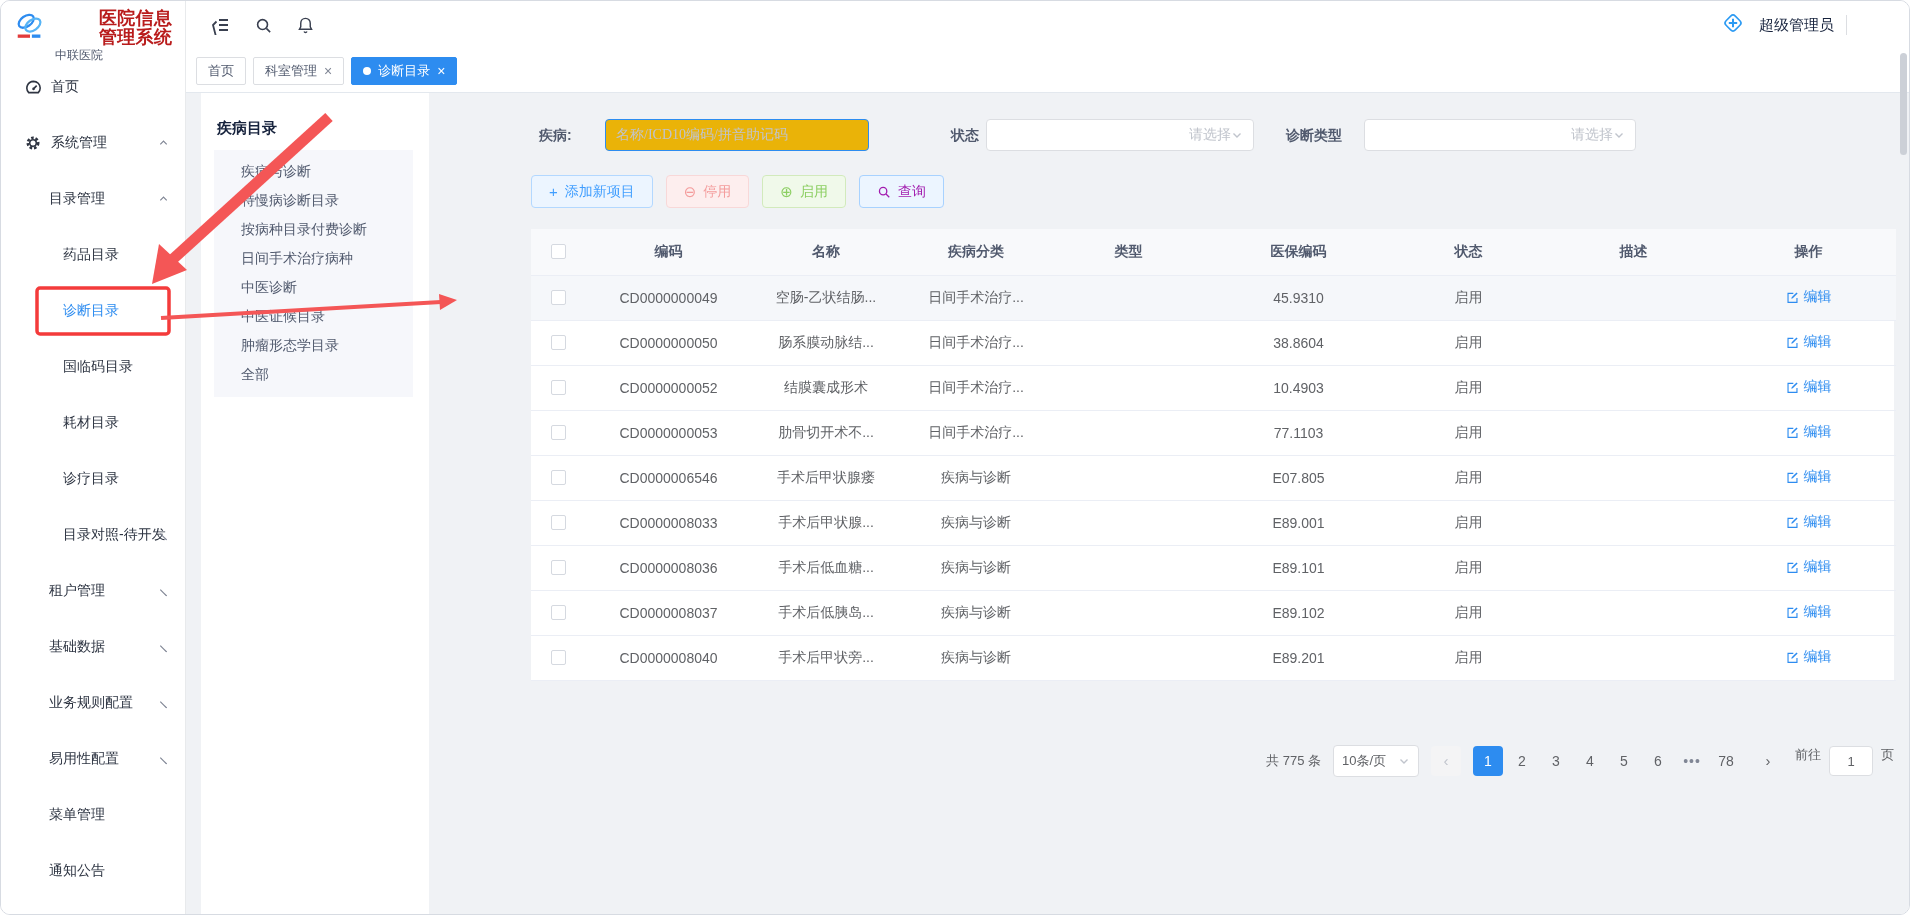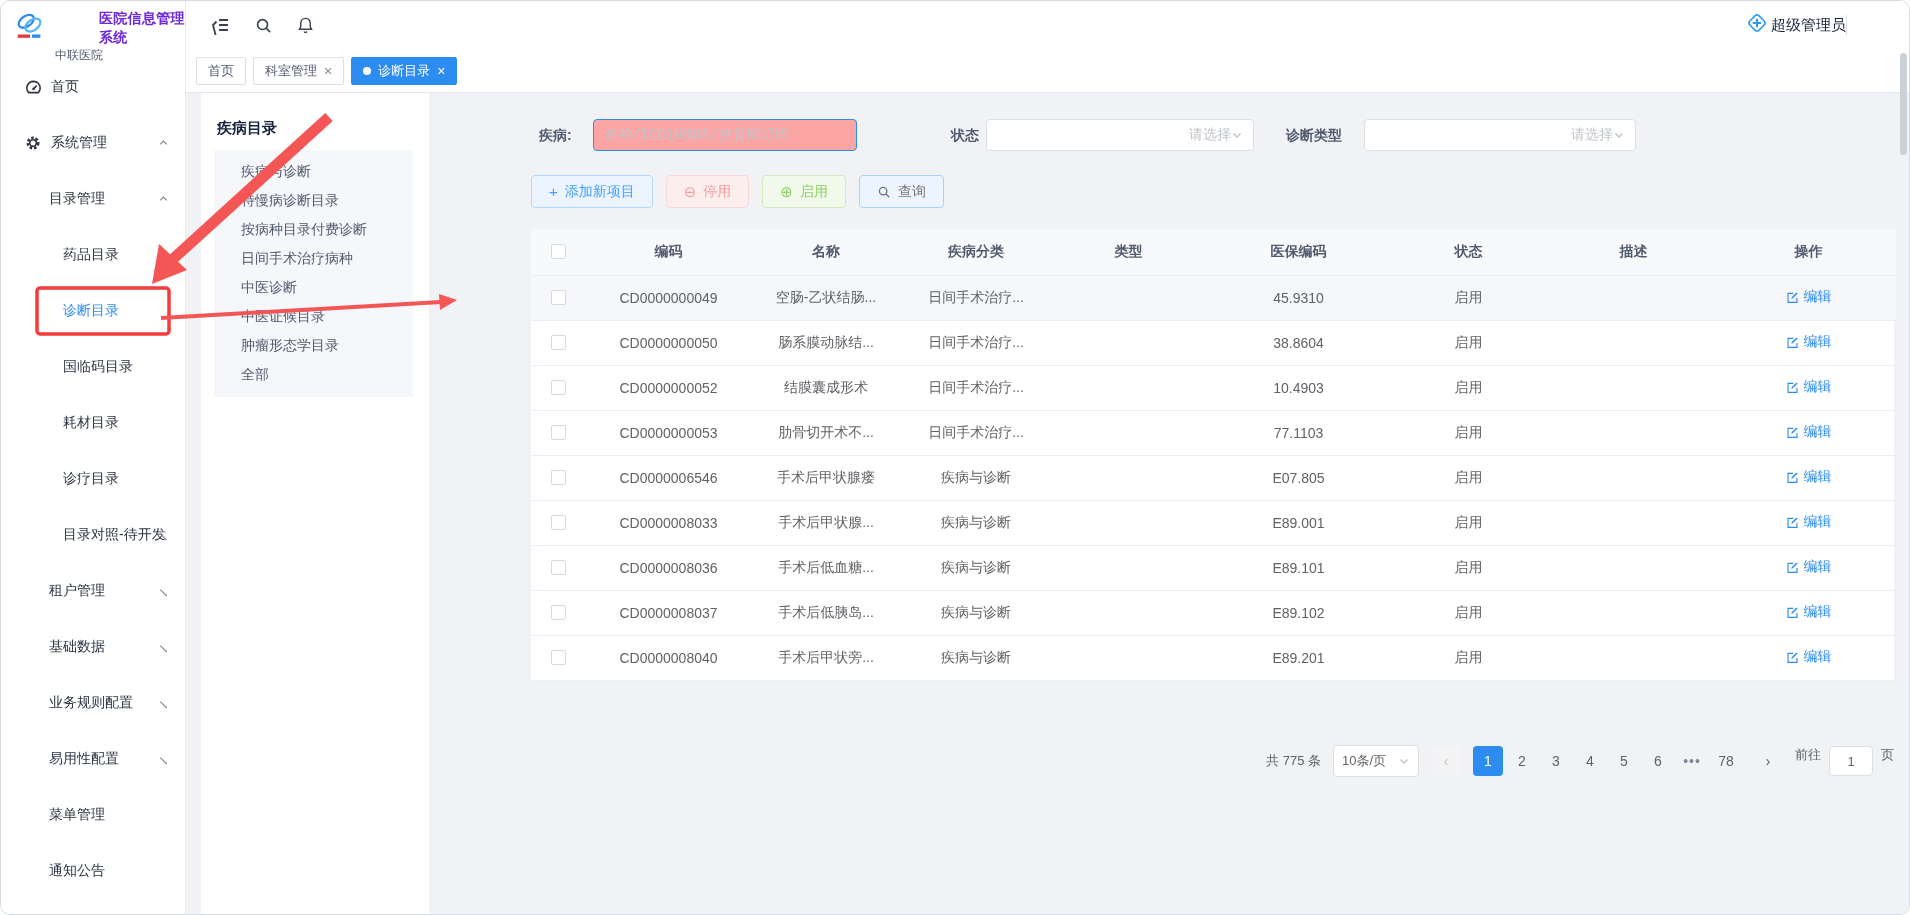--- a/index.html
+++ b/index.html
@@ -2,36 +2,36 @@
 <html><head>
 <meta charset="utf-8">
 <style>
   * { margin:0; padding:0; box-sizing:border-box; }
   html,body { background:#fff; font-family:"Liberation Sans","DejaVu Sans",sans-serif; }
   .app { position:relative; width:1910px; height:915px; background:#fff; border:1px solid #d7dbe2; border-radius:10px; overflow:hidden; }
 
   
   .sidebar { position:absolute; left:0; top:0; width:185px; height:915px; background:#fff; border-right:1px solid #e8eaec; z-index:5; }
   .logo-row { display:flex; align-items:flex-start; gap:8px; padding:8px 0 0 12px; height:52px; }
-  .logo-title { font-size:14px; font-weight:bold; color:#6d28d9; line-height:19px; letter-spacing:.3px;padding-left:44px; }
+  .logo-title { font-size:18px; font-weight:bold; color:#b91c1c; line-height:19px; letter-spacing:.3px;padding-left:44px; }
   .logo-sub { font-size:12px; color:#515a6e; line-height:16px; }
   .menu { margin-top:6px; }
   .menu-item { display:flex; align-items:center; height:56px; font-size:14px; color:#2d3442; cursor:pointer; position:relative; }
   .menu-item .mi-icon { display:inline-flex; width:17px; margin-right:9px; }
   .menu-item.lvl0 { padding-left:24px; }
   .menu-item.lvl1 { padding-left:48px; }
   .menu-item.lvl2 { padding-left:62px; }
   .menu-item .arrow { position:absolute; right:16px; top:50%; transform:translateY(-50%); display:inline-flex; }
   .menu-item.active { color:#2d8cf0; }
 
   
   .topbar { position:absolute; left:185px; top:0; right:0; height:48px; background:#fff; display:flex; align-items:center; z-index:4; }
   .tb-icon { display:inline-flex; align-items:center; justify-content:center; width:34px; height:34px; cursor:pointer; }
   .tb-left { display:flex; align-items:center; gap:8px; padding-left:18px; }
-  .tb-right { margin-left:auto; display:flex; align-items:center; padding-right:62px; }
+  .tb-right { margin-left:auto; display:flex; align-items:center; gap:12px; padding-right:62px; }
   .user-name { font-size:15px; color:#17233d; }
   .tb-divider { width:1px; height:20px; background:#dcdee2; }
 
   
   .tabbar { position:absolute; left:185px; top:48px; right:0; height:44px; background:#fff; border-bottom:1px solid #e3e8ee; display:flex; align-items:center; padding-left:10px; gap:7px; z-index:4; }
   .tab { display:inline-flex; align-items:center; gap:7px; height:28px; padding:0 11px; border:1px solid #dcdee2; background:#fff; color:#515a6e; font-size:13px; border-radius:2px; cursor:pointer; }
   .tab .close { font-size:14px; line-height:1; color:#808695; }
   .tab.active { background:#2d8cf0; border-color:#2d8cf0; color:#fff; }
   .tab.active .close { color:#fff; }
   .tab .dot { width:8px; height:8px; border-radius:50%; background:#fff; }
@@ -44,32 +44,32 @@
   .catalog-list { list-style:none; margin:12px 0 0 13px; width:199px; background:#f6f7fb; padding:7px 0 8px; }
   .catalog-list li { padding-left:27px; height:29px; line-height:29px; font-size:14px; color:#515a6e; cursor:pointer; white-space:nowrap; }
 
   .workarea { position:absolute; left:345px; right:15px; top:0; bottom:0; }
 
   .filters { position:absolute; top:26px; left:0; right:0; height:32px; }
   .f-label { position:absolute; top:0; line-height:32px; font-size:14px; font-weight:bold; color:#515a6e; }
   .lbl-disease { left:8px; }
   .lbl-status { left:420px; }
   .lbl-dtype { left:755px; }
-  .f-input { position:absolute; left:62px; top:0; width:264px; height:32px; border:1px solid #2d8cf0; border-radius:4px; background:#fca5a5; padding:0 10px; font-size:14px; color:#515a6e; outline:none; font-family:Liberation Mono, monospace; }
+  .f-input { position:absolute; left:74px; top:0; width:264px; height:32px; border:1px solid #2d8cf0; border-radius:4px; background:#eab308; padding:0 10px; font-size:14px; color:#515a6e; outline:none; font-family:Liberation Serif, serif; }
   .f-input::placeholder { color:#c0c4cc; }
   .f-select { position:absolute; top:0; height:32px; border:1px solid #dcdee2; border-radius:4px; background:#fff; display:flex; align-items:center; justify-content:flex-end; padding:0 10px; font-size:14px; color:#c0c4cc; cursor:pointer; }
   .sel-status { left:455px; width:268px; }
   .sel-dtype { left:833px; width:272px; }
 
   .toolbar { position:absolute; top:82px; left:0; display:flex; gap:13px; }
   .btn { display:inline-flex; align-items:center; gap:7px; height:33px; padding:0 17px; border-radius:4px; font-size:14px; border:1px solid transparent; cursor:pointer; font-family:inherit; background:#fff; }
   .btn-add { background:#ecf5ff; border-color:#b3d8ff; color:#409eff; }
   .btn-disable { background:#fdeeee; border-color:#f8d8d8; color:#f49c9c; }
   .btn-enable { background:#f0f9ea; border-color:#d2eabc; color:#8ccf62; }
-  .btn-query { background:#ecf5ff; border-color:#a8d2ff; color:#737373; }
+  .btn-query { background:#ecf5ff; border-color:#a8d2ff; color:#a21caf; }
   .btn .sym { font-size:15px; line-height:1; }
 
   .table-card { position:absolute; top:136px; left:0; right:0; background:#fff; }
   table { width:100%; border-collapse:collapse; table-layout:fixed; }
   th, td { text-align:center; font-size:14px; height:45px; border-bottom:1px solid #ebeef5; color:#606266; overflow:hidden; white-space:nowrap; }
   thead th { background:#f8f9fb; color:#515a6e; font-weight:bold; height:46px; }
   tr.hover td { background:#f5f7fa; }
   .cb { width:15px; height:15px; border:1px solid #d5d9e0; border-radius:2px; background:#fff; margin:0 auto; cursor:pointer; }
   .edit-link { display:inline-flex; align-items:center; gap:5px; color:#2d8cf0; cursor:pointer; font-size:14px; }
 

